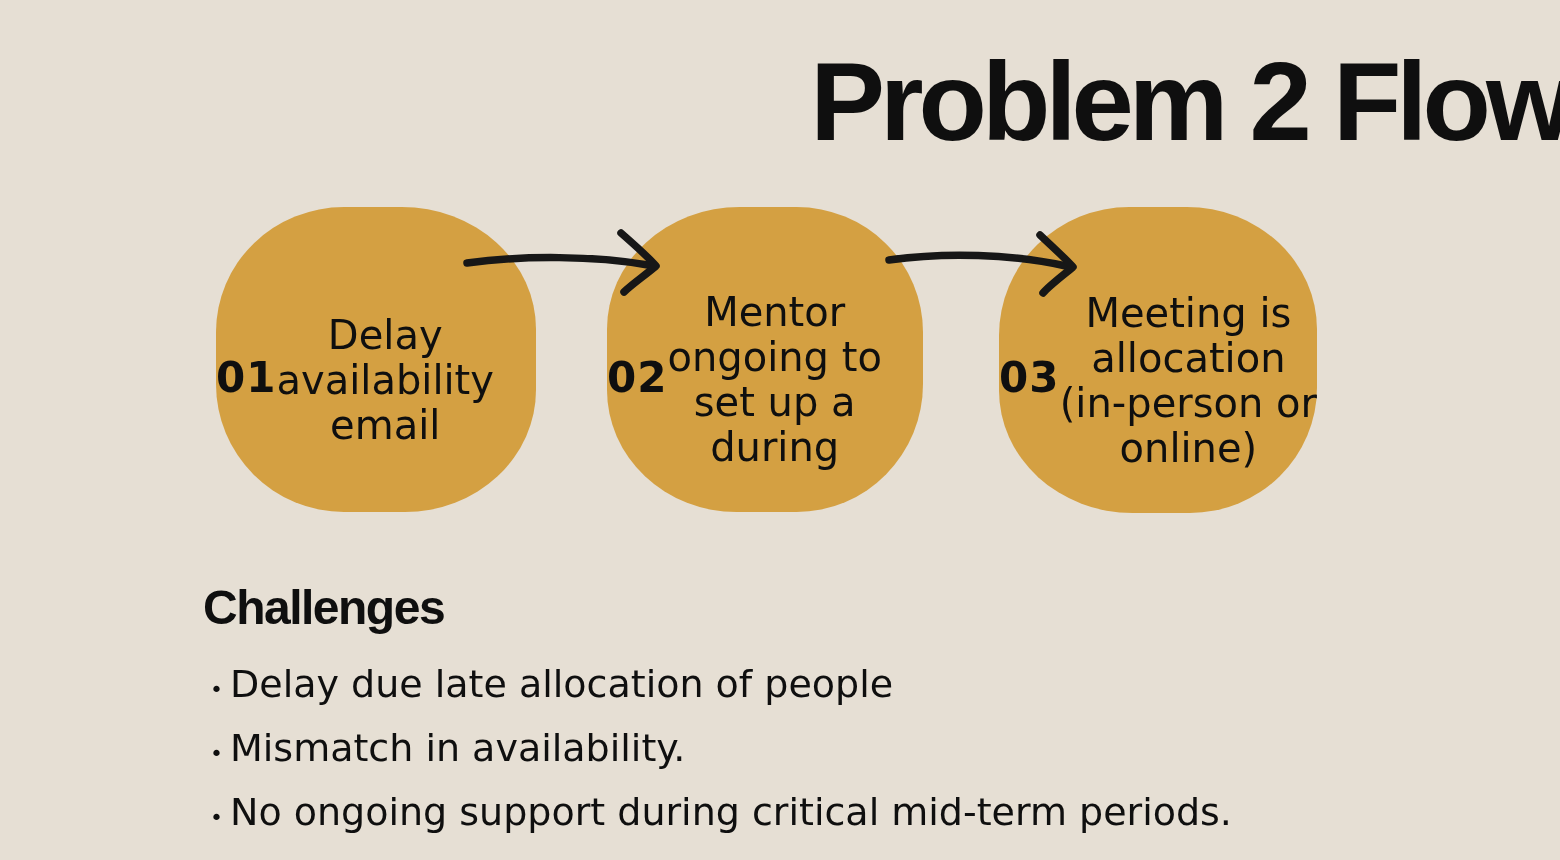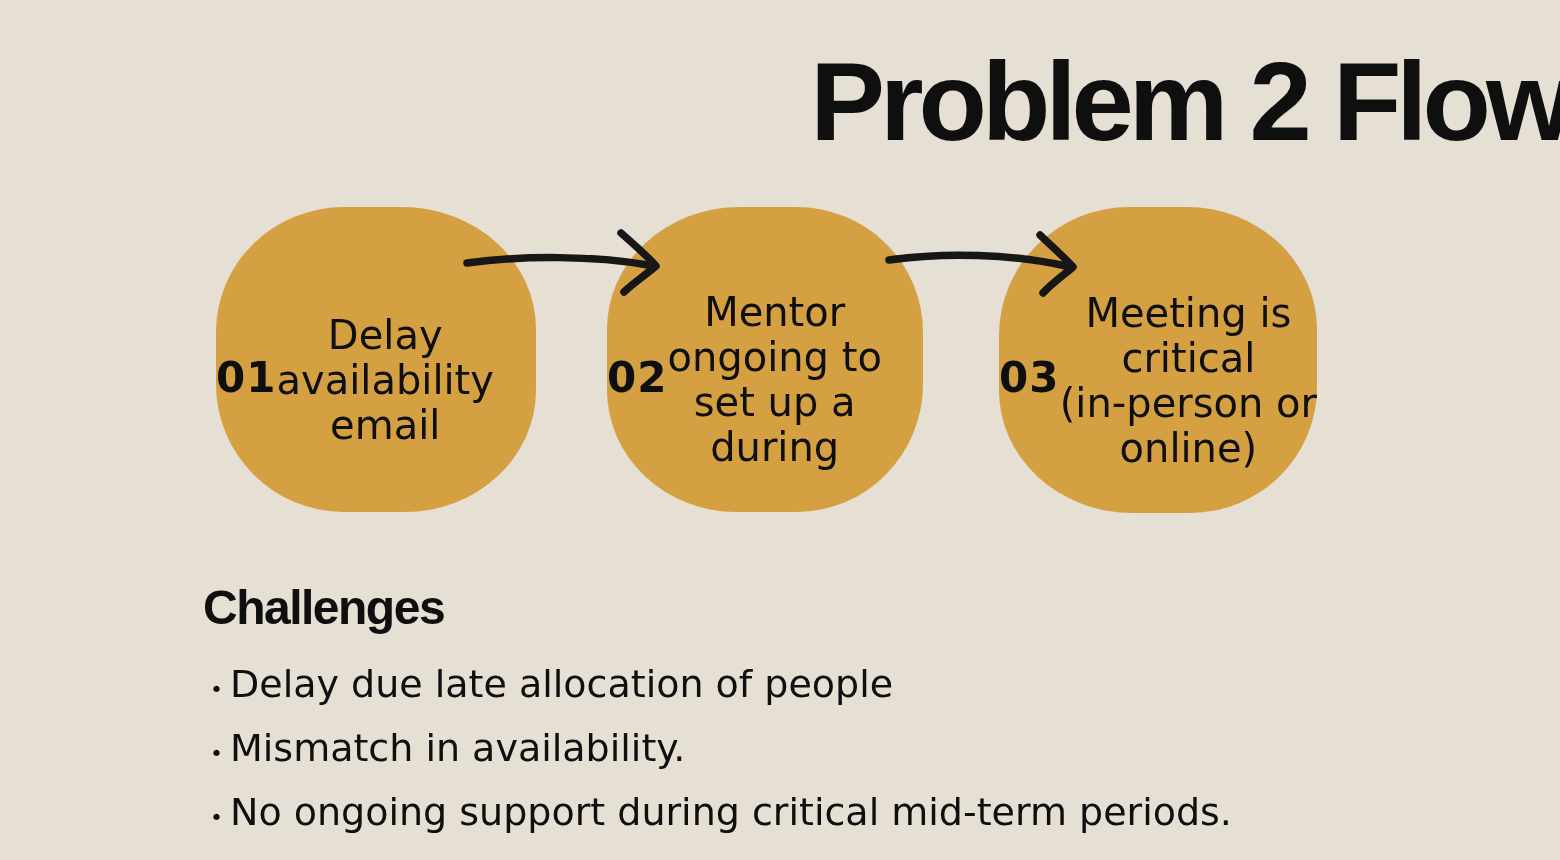--- a/index.html
+++ b/index.html
@@ -128,21 +128,21 @@
     <div>ongoing to</div>
     <div>set up a</div>
     <div>during</div>
   </div>
 </div>
 
 <div class="blob blob-3">
   <div class="blob-num">03</div>
   <div class="blob-lines">
     <div>Meeting is</div>
-    <div>critical</div>
+    <div>allocation</div>
     <div>(in-person or</div>
     <div>online)</div>
   </div>
 </div>
 
 <svg class="arrows" viewBox="0 0 1560 860">
   <g>
     <path d="M 467 263 C 525 255, 595 256, 648 265"></path>
     <path d="M 621 233 C 637 247, 650 259, 656 266 C 644 276, 631 285, 624 292"></path>
   </g>

